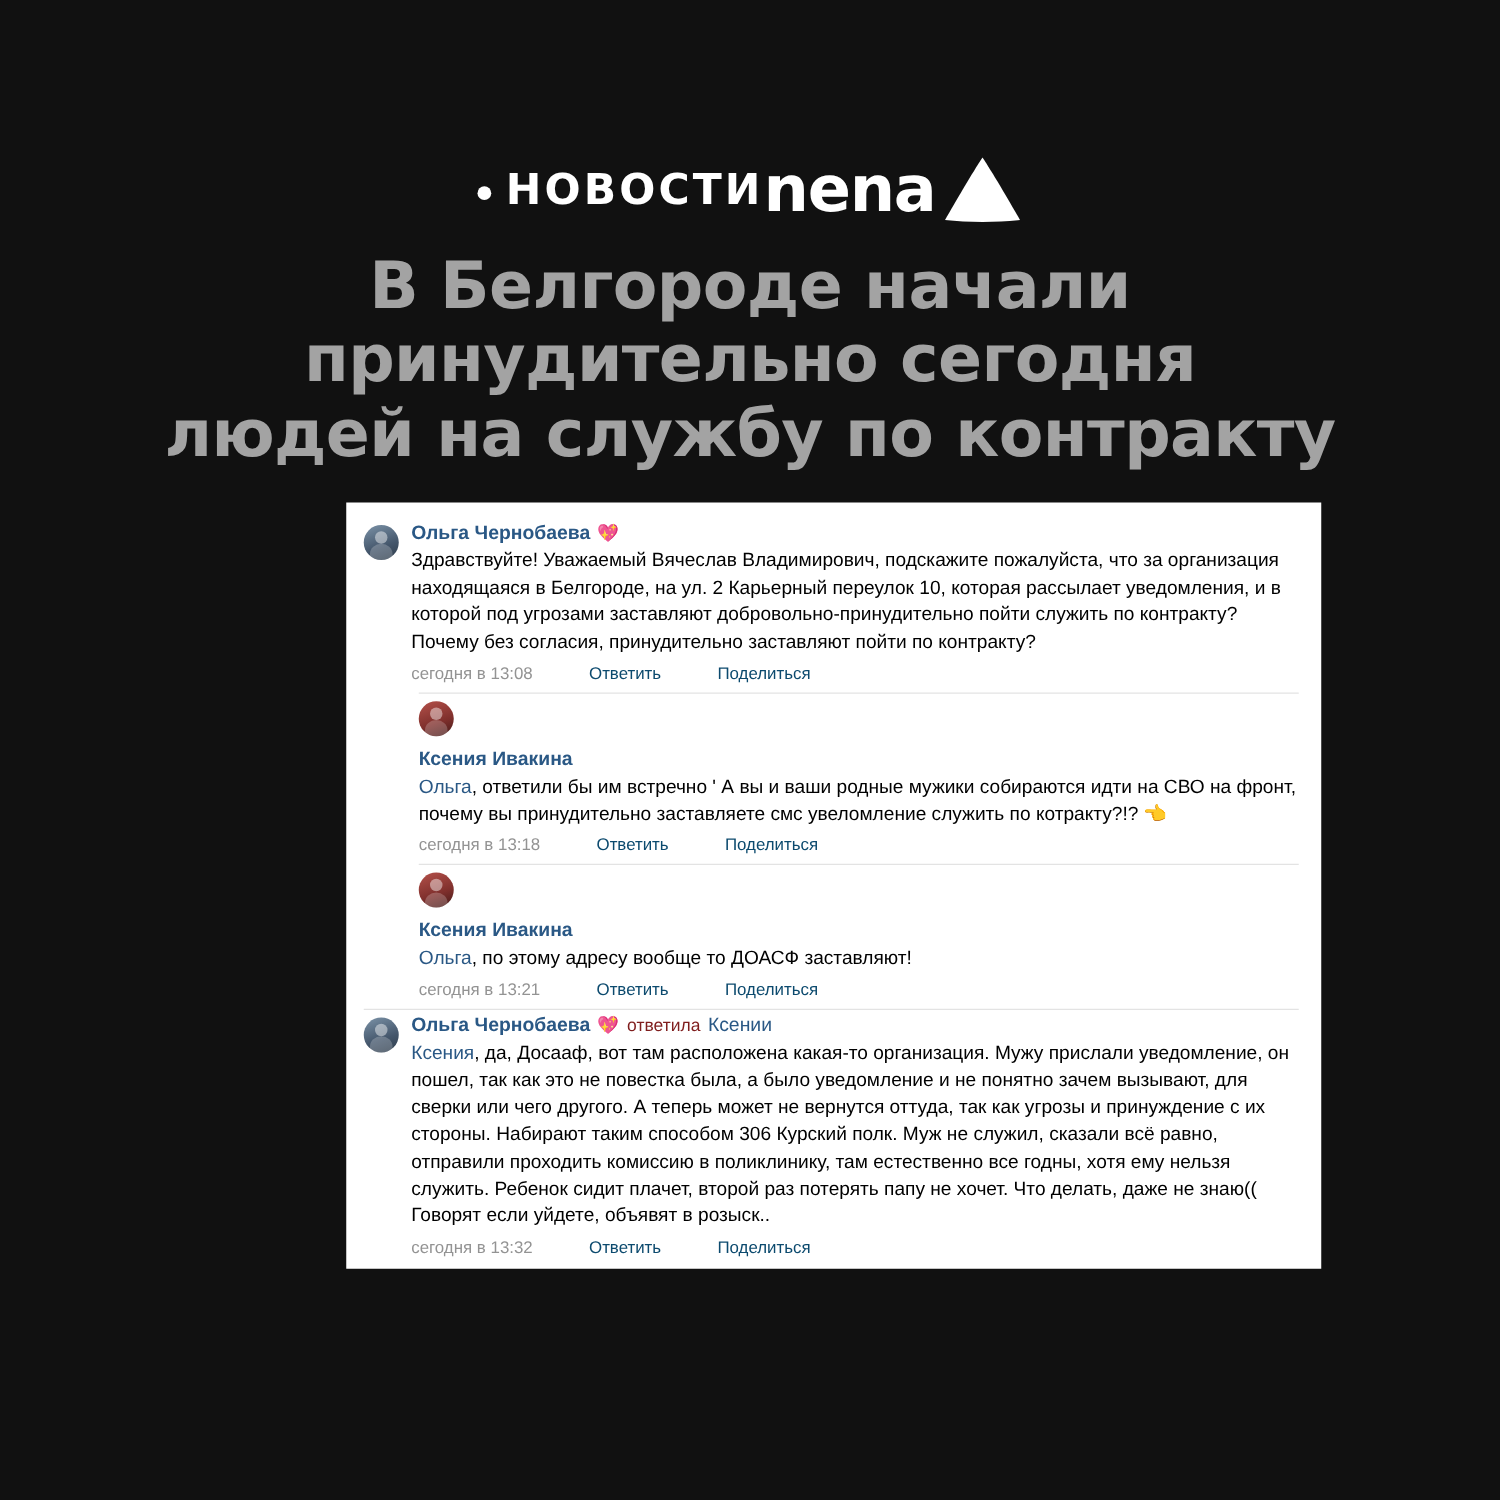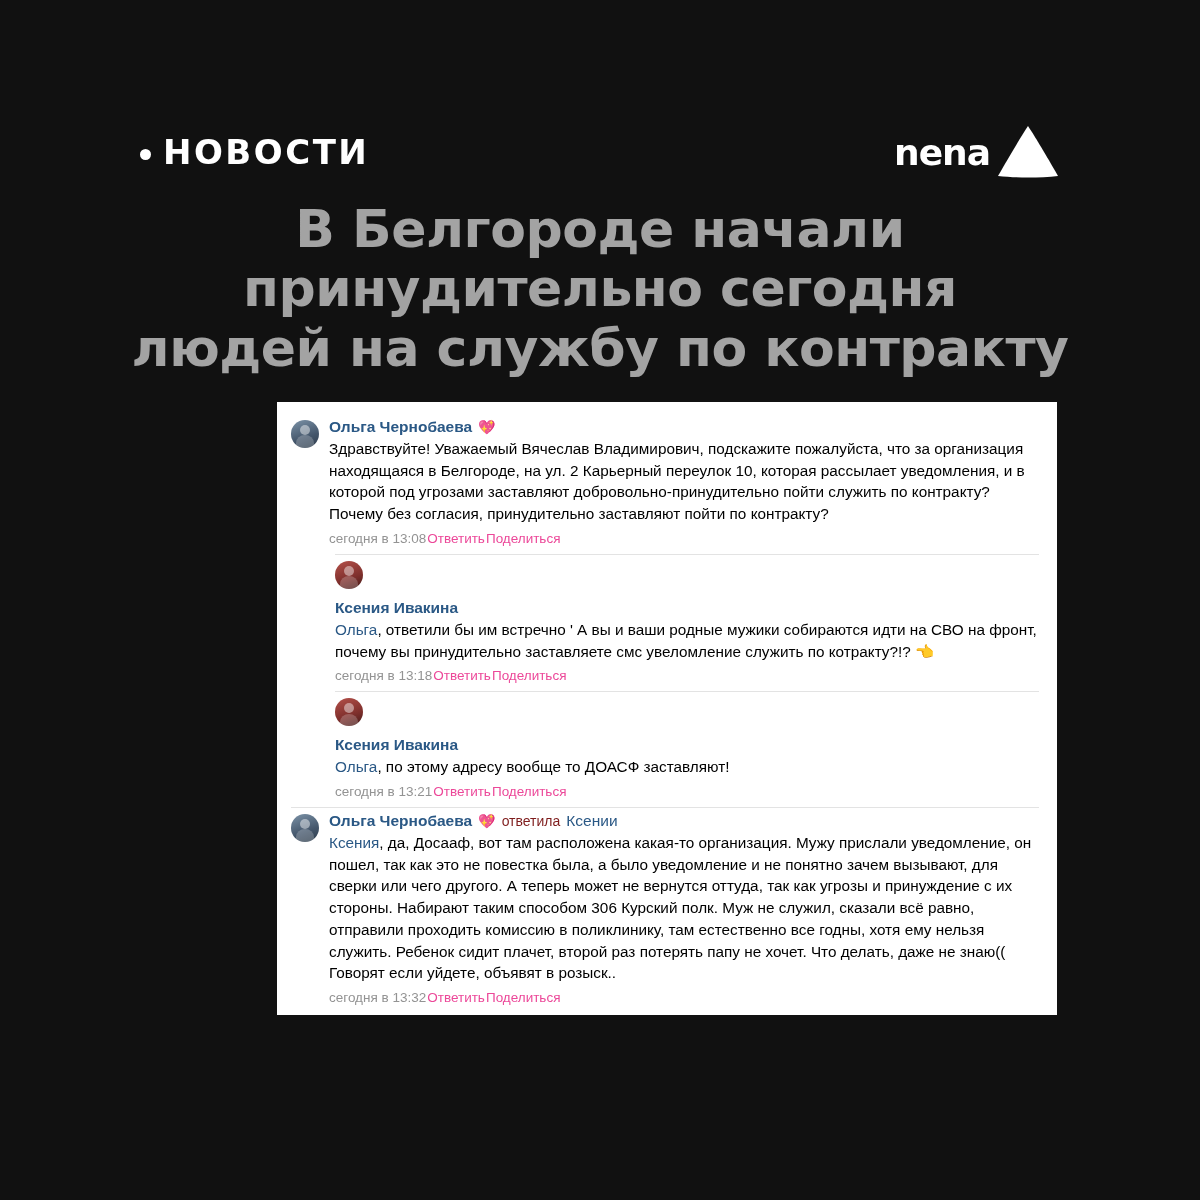--- a/index.html
+++ b/index.html
@@ -15,21 +15,21 @@
     background: #111111;
   }
 
   
   .header {
     position: absolute;
     top: 120px; left: 140px; right: 140px;
     height: 64px;
     display: flex;
     align-items: center;
-    justify-content: space-between;
+    justify-content: center;
   }
   .brand-left {
     display: flex;
     align-items: center;
     gap: 12px;
   }
   .brand-dot {
     width: 11px; height: 11px;
     background: #ffffff;
     border-radius: 50%;
@@ -43,21 +43,21 @@
     text-transform: uppercase;
     font-family: "DejaVu Sans", sans-serif;
   }
   .brand-right {
     display: flex;
     align-items: center;
     gap: 6px;
   }
   .logo-word {
     color: #ffffff;
-    font-size: 36px;
+    font-size: 51px;
     font-weight: bold;
     letter-spacing: -1px;
     font-family: "DejaVu Sans", sans-serif;
   }
   .logo-mark {
     width: 64px; height: 56px;
     position: relative;
   }
   .logo-mark svg { display: block; }
 
@@ -148,21 +148,21 @@
   .text .mention { color: #2a5885; }
 
   .meta {
     margin-top: 6px;
     font-size: 13.5px;
     color: #939393;
     display: flex;
     gap: 1px;
     align-items: center;
   }
-  .meta .act { color: #ec4899; }
+  .meta .act { color: #0c4a6e; margin-left: 44px; }
 
   .sep {
     height: 1px;
     background: #e3e3e3;
     margin: 8px 0 2px 44px;
   }
   .sep.full { margin-left: 0; }
 </style>
 </head>
 <body>

